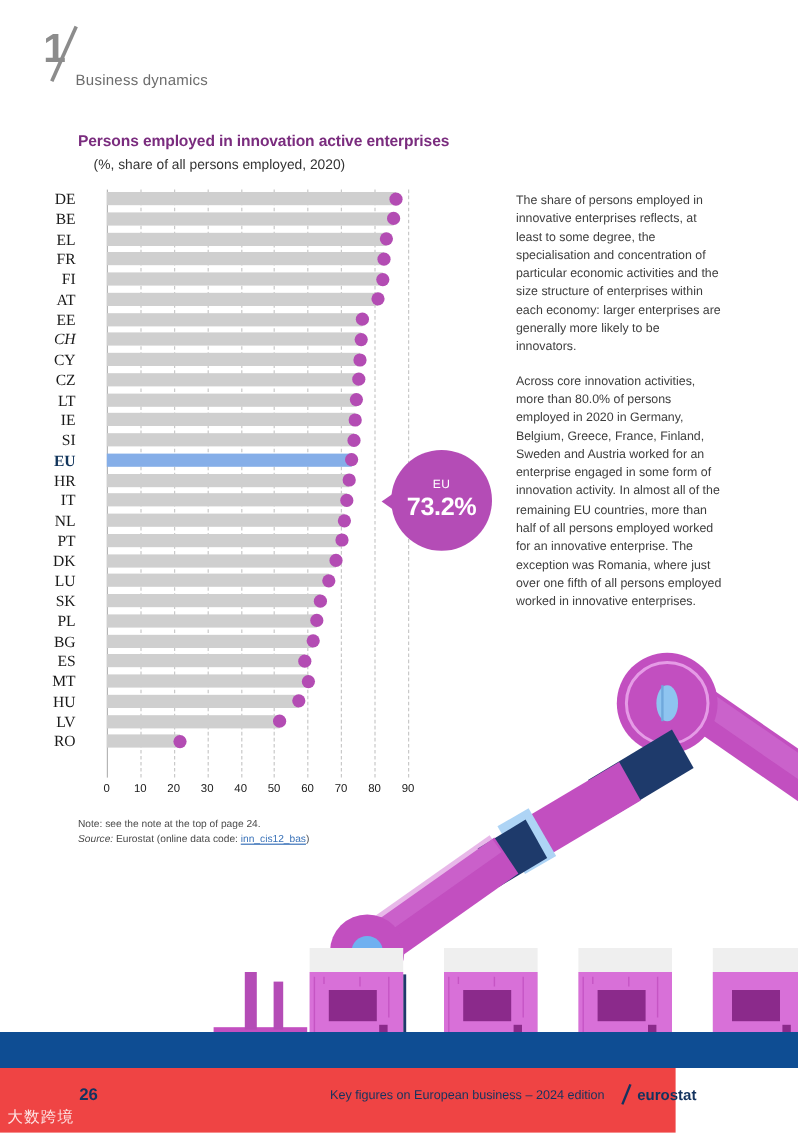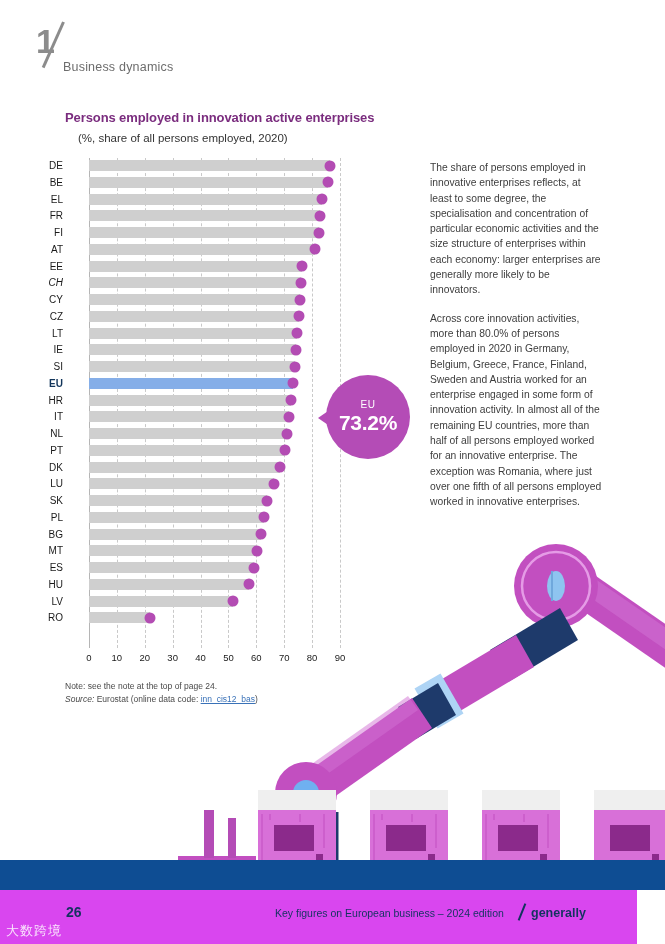--- a/index.html
+++ b/index.html
@@ -43,21 +43,21 @@
   .chart-plot { position: absolute; left: 24px; top: 0; right: 0; bottom: 22px; }
   .gridline {
     position: absolute; top: 0; bottom: 0; width: 1px;
     border-left: 1px dashed #c9c9c9;
   }
   .gridline.zero { border-left: 1px solid #b5b5b5; }
   .rows { position: absolute; left: 0; top: 0; right: 0; bottom: 22px; }
   .row { position: relative; height: 16.75px; }
   .row-label {
     position: absolute; left: -24px; width: 22px; top: 1px;
-    text-align: right; font-size: 10px; color: #1a1a1a; line-height: 14px;
+    text-align: right; font-size: 13px; color: #1a1a1a; line-height: 14px; font-family: Liberation Serif, serif;
   }
   .row-label.italic { font-style: italic; }
   .row-label.eu { font-weight: bold; color: #12355b; }
   .row-track {
     position: absolute; left: 0; top: 2px; height: 11px;
     background: #cfcfcf; border-radius: 0;
   }
   .row.highlight .row-track { background: #85aee8; }
   .row-dot {
     position: absolute; top: 7.5px;
@@ -107,22 +107,22 @@
 
   
   .illus { position: absolute; left: 0; top: 500px; width: 665px; height: 360px; overflow: hidden; }
 
   
   .footer-bar {
     position: absolute; left: 0; bottom: 54px; width: 665px; height: 30px;
     background: #0e4d93;
   }
   .footer {
-    position: absolute; left: 0; bottom: 0; width: 637px; height: 54px;
-    background: #d946ef;
+    position: absolute; left: 0; bottom: 0; width: 563px; height: 54px;
+    background: #ef4444;
   }
   .footer-page {
     position: absolute; left: 66px; top: 14px;
     font-size: 14px; font-weight: bold; color: #13335f;
   }
   .footer-text {
     position: absolute; left: 275px; top: 17px;
     font-size: 10.5px; color: #13335f;
   }
   .footer-slash {
@@ -277,28 +277,28 @@
         <div class="row-label">PL</div>
         <div class="row-track" style="left: 24px; width: 174.584px;"></div>
         <div class="row-dot" title="PL: 62.6" style="left: 198.584px; background: rgb(179, 76, 179);"></div>
       </div>
       <div class="row">
         <div class="row-label">BG</div>
         <div class="row-track" style="left: 24px; width: 171.517px;"></div>
         <div class="row-dot" title="BG: 61.5" style="left: 195.517px; background: rgb(179, 76, 179);"></div>
       </div>
       <div class="row">
+        <div class="row-label">ES</div>
+        <div class="row-track" style="left: 24px; width: 164.544px;"></div>
+        <div class="row-dot" title="ES: 59" style="left: 188.544px; background: rgb(179, 76, 179);"></div>
+      </div>
+      <div class="row">
         <div class="row-label">MT</div>
         <div class="row-track" style="left: 24px; width: 168.17px;"></div>
         <div class="row-dot" title="MT: 60.3" style="left: 192.17px; background: rgb(179, 76, 179);"></div>
-      </div>
-      <div class="row">
-        <div class="row-label">ES</div>
-        <div class="row-track" style="left: 24px; width: 164.544px;"></div>
-        <div class="row-dot" title="ES: 59" style="left: 188.544px; background: rgb(179, 76, 179);"></div>
       </div>
       <div class="row">
         <div class="row-label">HU</div>
         <div class="row-track" style="left: 24px; width: 160.082px;"></div>
         <div class="row-dot" title="HU: 57.4" style="left: 184.082px; background: rgb(179, 76, 179);"></div>
       </div>
       <div class="row">
         <div class="row-label">LV</div>
         <div class="row-track" style="left: 24px; width: 144.464px;"></div>
         <div class="row-dot" title="LV: 51.8" style="left: 168.464px; background: rgb(179, 76, 179);"></div>
@@ -445,15 +445,15 @@
       </g>
     </g>
   </svg>
 </div>
 
 <div class="footer-bar"></div>
 <div class="footer">
   <div class="footer-page">26</div>
   <div class="footer-text">Key figures on European business – 2024 edition</div>
   <div class="footer-slash"></div>
-  <div class="footer-brand">generally</div>
+  <div class="footer-brand">eurostat</div>
   <div class="watermark">大数跨境</div>
 </div>
 
 </body></html>

